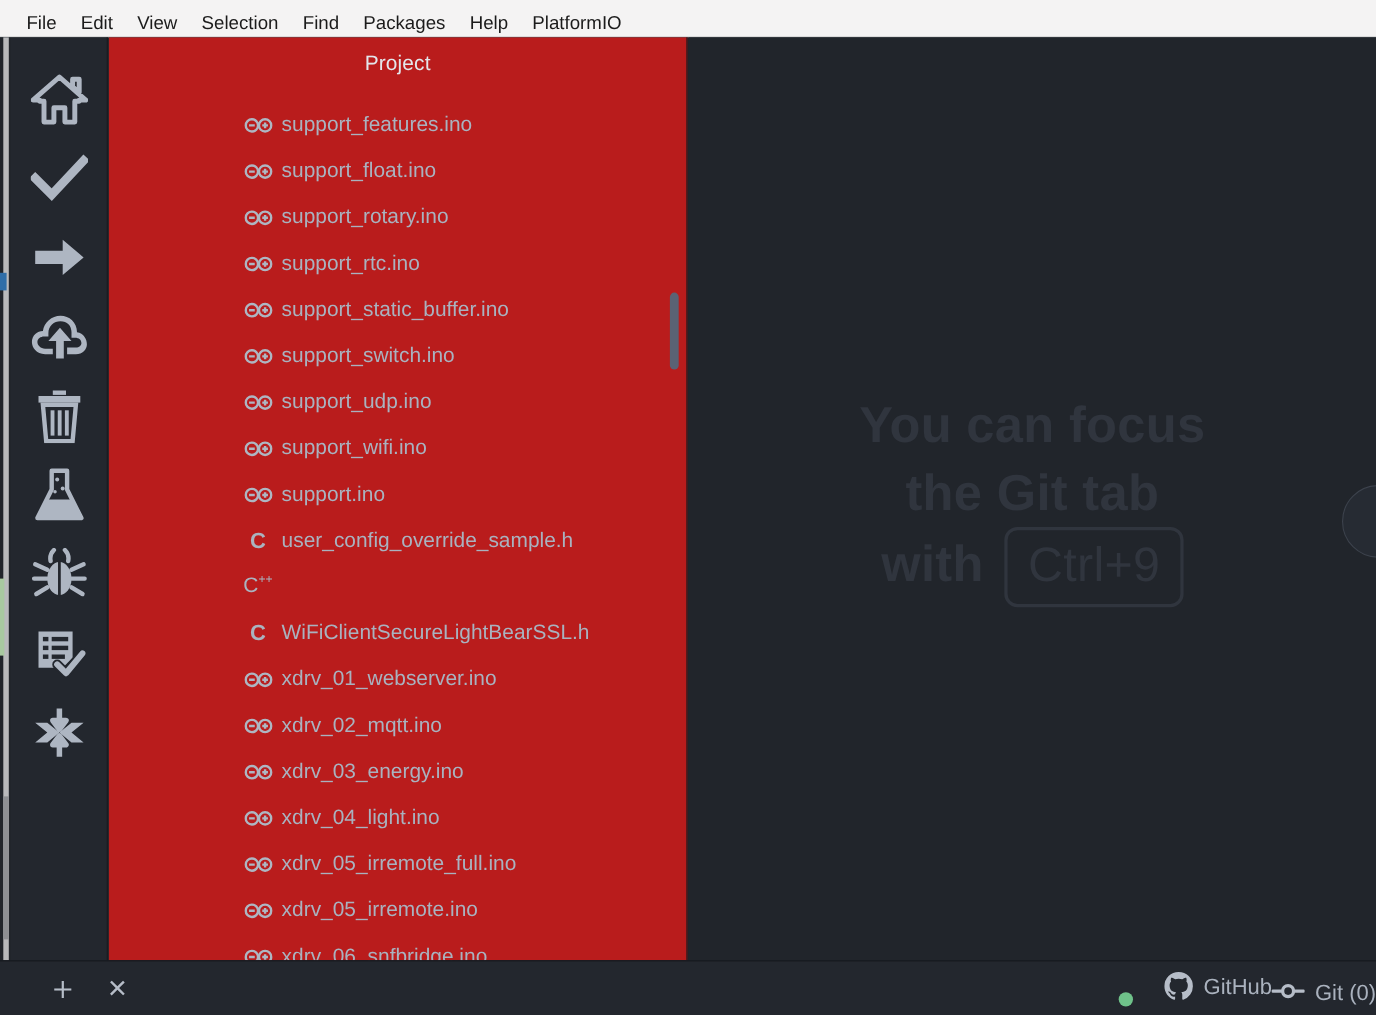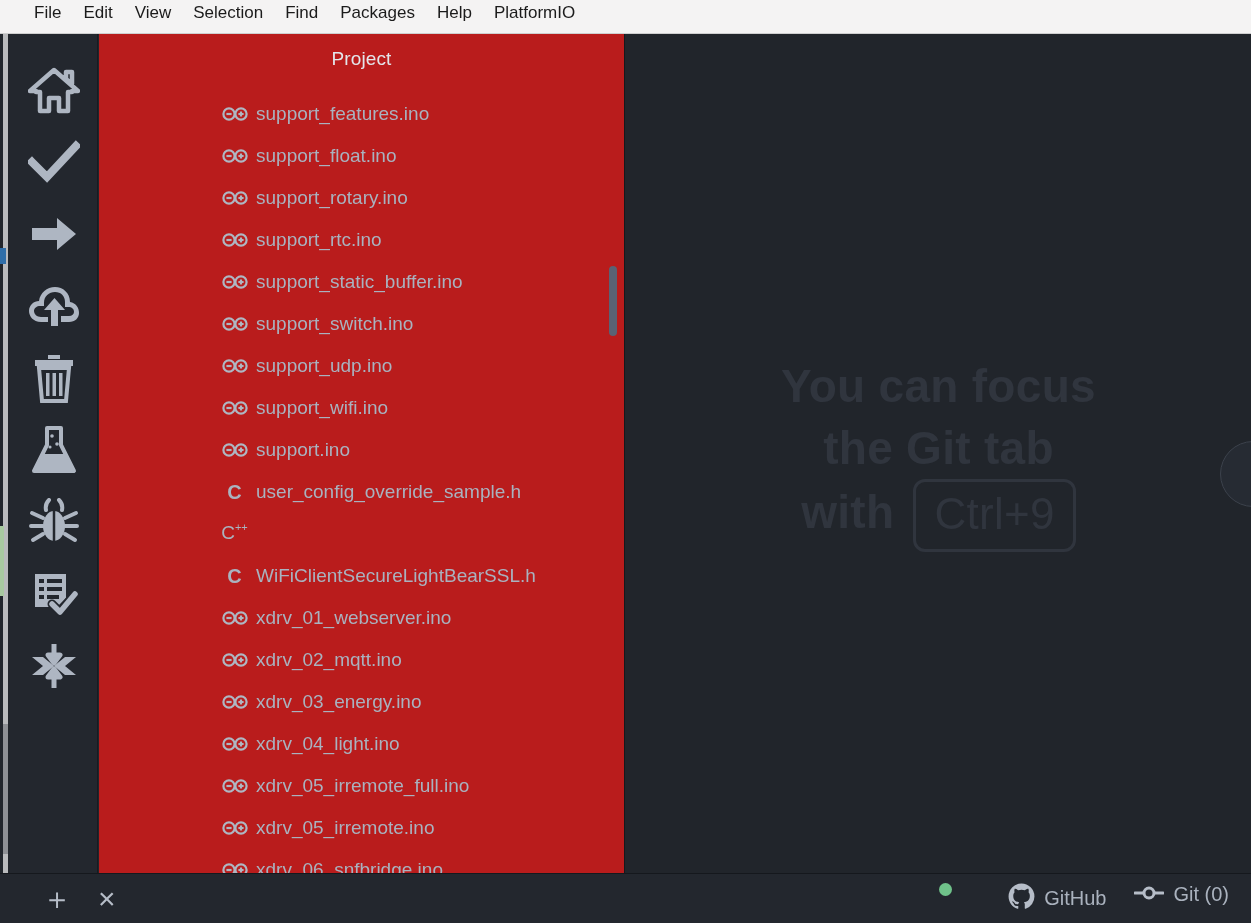--- a/index.html
+++ b/index.html
@@ -9,22 +9,22 @@
     font-family: "Liberation Sans", sans-serif;
     overflow: hidden;
   }
   #app { position: relative; width: 1251px; height: 923px; background: #21252b; }
 
   
   .menubar {
     position: absolute; top: 0; left: 0; width: 1251px; height: 34px;
     background: #f4f3f3;
     border-bottom: 1px solid #cfcfcf;
-    display: flex; align-items: flex-start;
-    padding-left: 24px;
+    display: flex; align-items: flex-end;
+    padding-left: 14px;
   }
   .menu-item {
     font-size: 17px; color: #1b1b1b; line-height: 1;
     padding: 4px 10px; margin-right: 2px; cursor: default;
     font-family: "Liberation Sans", sans-serif;
   }
 
   
   .body-region {
     position: absolute; top: 34px; left: 0; width: 1251px; height: 839px;
@@ -140,21 +140,21 @@
   }
 
   
   .statusbar {
     position: absolute; top: 873px; left: 0; width: 1251px; height: 50px;
     background: #23272e;
     border-top: 1px solid #15181d;
     display: flex; align-items: center;
   }
   .status-left { display: flex; align-items: center; padding-left: 42px; gap: 26px; }
-  .status-right { margin-left: auto; display: flex; align-items: flex-start; gap: 28px; padding-right: 22px; }
+  .status-right { margin-left: auto; display: flex; align-items: flex-end; }
   .sb-btn { cursor: pointer; display: flex; align-items: center; gap: 9px; }
   .sb-glyph { color: #b6bdc8; font-size: 30px; line-height: 1; }
   .sb-text { color: #aab2be; font-size: 20px; font-family: "Liberation Sans", sans-serif; }
   .green-dot { width: 13px; height: 13px; border-radius: 50%; background: #6fc28a; }
 </style>
 </head>
 <body>
 
 <div id="app">
 

